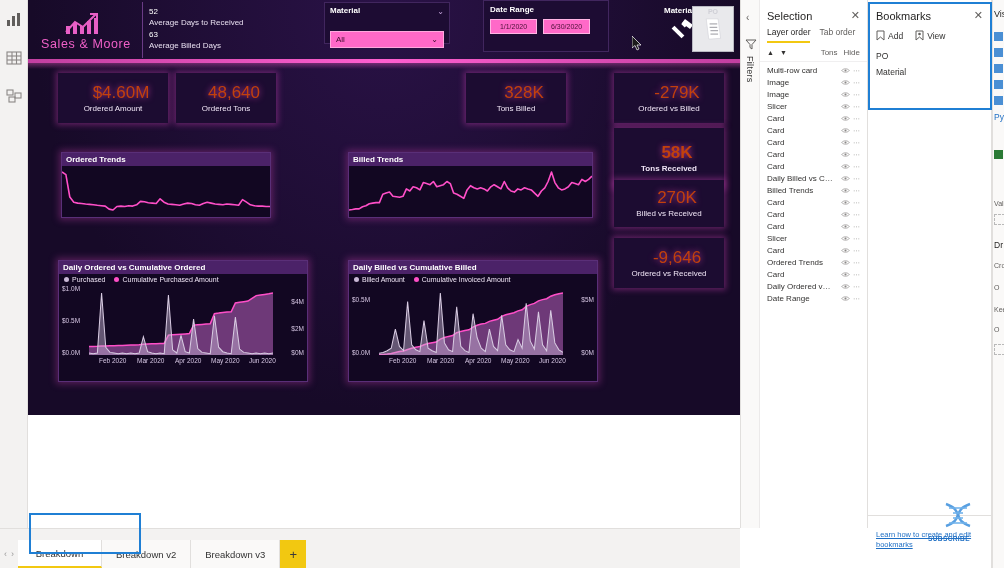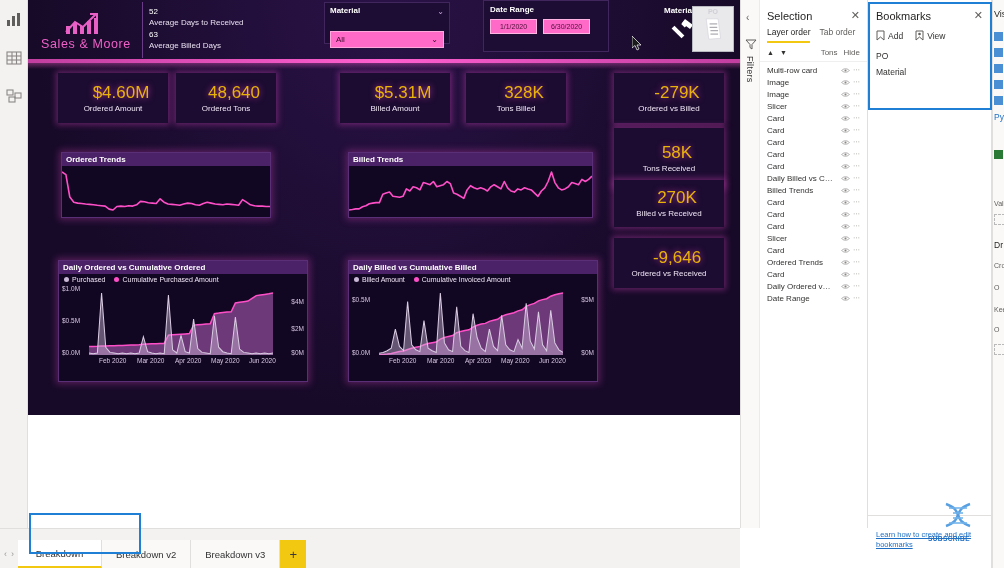--- a/index.html
+++ b/index.html
@@ -92,21 +92,21 @@
     position: absolute; left: 0; top: 63px; width: 712px; height: 6px;
     background: linear-gradient(180deg, rgba(255,95,208,.35), rgba(255,95,208,0));
   }
 
   
   .kpi {
     position: absolute; background: #1c0c31;
     box-shadow: 0 0 6px 2px rgba(190,60,170,.45);
     display: flex; flex-direction: column; align-items: center; justify-content: center;
   }
-  .kpi-val { color: #eab308; font-size: 17px; line-height: 19px; text-shadow: 0 0 6px rgba(255,79,200,.7); margin-left: 16px; }
+  .kpi-val { color: #c2410c; font-size: 17px; line-height: 19px; text-shadow: 0 0 6px rgba(255,79,200,.7); margin-left: 16px; }
   .kpi-lbl { color: #efe4f5; font-size: 8px; line-height: 11px; margin-top: 1px; }
   .kpi-val.sm { font-size: 15px; }
 
   
   .chartcard {
     position: absolute; background: #120722; border: 1px solid #5a2f78;
     box-shadow: 0 0 7px 2px rgba(185,60,165,.4);
   }
   .cc-title {
     height: 13px; background: #4b2268; color: #ffffff; font-size: 8px; font-weight: bold;
@@ -164,21 +164,21 @@
   .sp-tab { font-size: 8.5px; color: #605e5c; padding-bottom: 4px; cursor: pointer; }
   .sp-tab.active { color: #201f1e; border-bottom: 2px solid #f2c811; }
   .sp-ctrl {
     display: flex; align-items: center; justify-content: space-between;
     padding: 5px 7px 4px 7px; border-bottom: 1px solid #f0eff0;
   }
   .sp-arrows { display: flex; gap: 6px; font-size: 7px; color: #323130; }
   .sp-showhide { display: flex; gap: 6px; font-size: 8px; color: #605e5c; }
   .sp-list { padding: 2px 0; }
   .sp-row {
-    display: flex; align-items: center; justify-content: space-between;
+    display: flex; align-items: flex-end; justify-content: space-between;
     padding: 1.5px 7px; font-size: 8px; color: #323130; cursor: pointer;
   }
   .sp-name { white-space: nowrap; overflow: hidden; text-overflow: ellipsis; max-width: 66px; }
   .sp-act { display: flex; gap: 3px; align-items: center; color: #8a8886; font-size: 7px; }
   .eye { width: 9px; height: 7px; }
 
   
   .bmpane {
     position: absolute; left: 868px; top: 0; width: 124px; height: 568px;
     background: #ffffff; border-right: 1px solid #e1dfdd;
@@ -314,34 +314,30 @@
       <div class="hdr-glow"></div>
 
       <div class="kpi" style="left:30px;  top:73px; width:110px; height:50px;">
         <div class="kpi-val">$4.60M</div>
         <div class="kpi-lbl">Ordered Amount</div>
       </div>
       <div class="kpi" style="left:148px; top:73px; width:100px; height:50px;">
         <div class="kpi-val">48,640</div>
         <div class="kpi-lbl">Ordered Tons</div>
       </div>
-      <div class="kpi" style="left:312px; top:73px; width:110px; height:50px;">
-        <div class="kpi-val">$5.31M</div>
-        <div class="kpi-lbl">Billed Amount</div>
-      </div>
       <div class="kpi" style="left:438px; top:73px; width:100px; height:50px;">
         <div class="kpi-val">328K</div>
         <div class="kpi-lbl">Tons Billed</div>
       </div>
       <div class="kpi" style="left:586px; top:73px; width:110px; height:50px;">
         <div class="kpi-val">-279K</div>
         <div class="kpi-lbl">Ordered vs Billed</div>
       </div>
 
-      <div class="kpi" style="left:586px; top:128px; width:110px; height:60px;">
+      <div class="kpi" style="left:586px; top:128px; width:110px; height:60px;font-weight:bold;">
         <div class="kpi-val">58K</div>
         <div class="kpi-lbl">Tons Received</div>
       </div>
       <div class="kpi" style="left:586px; top:180px; width:110px; height:47px;">
         <div class="kpi-val">270K</div>
         <div class="kpi-lbl">Billed vs Received</div>
       </div>
       <div class="kpi" style="left:586px; top:238px; width:110px; height:50px;">
         <div class="kpi-val">-9,646</div>
         <div class="kpi-lbl">Ordered vs Received</div>

